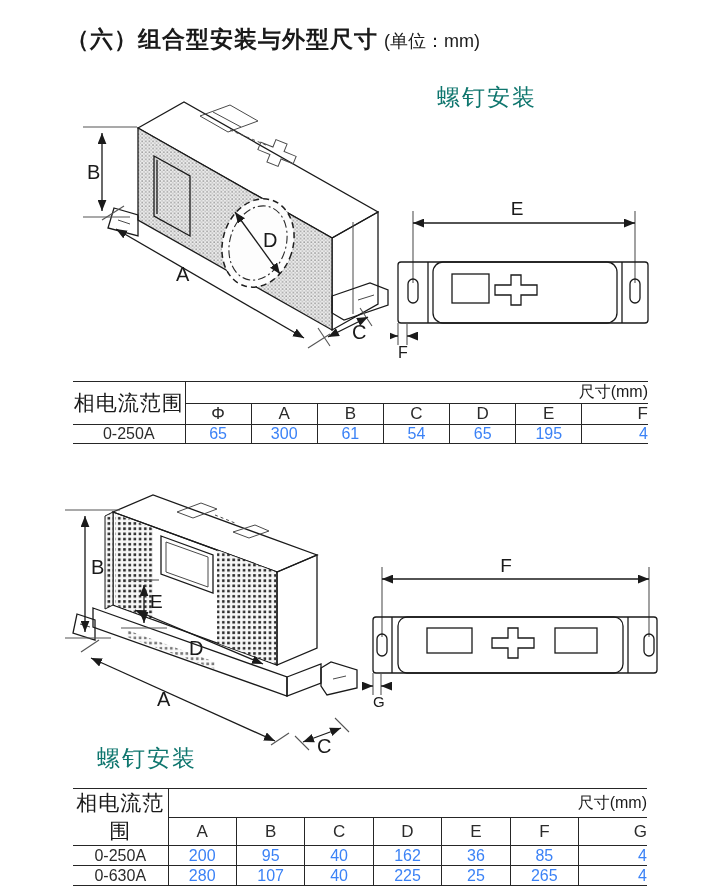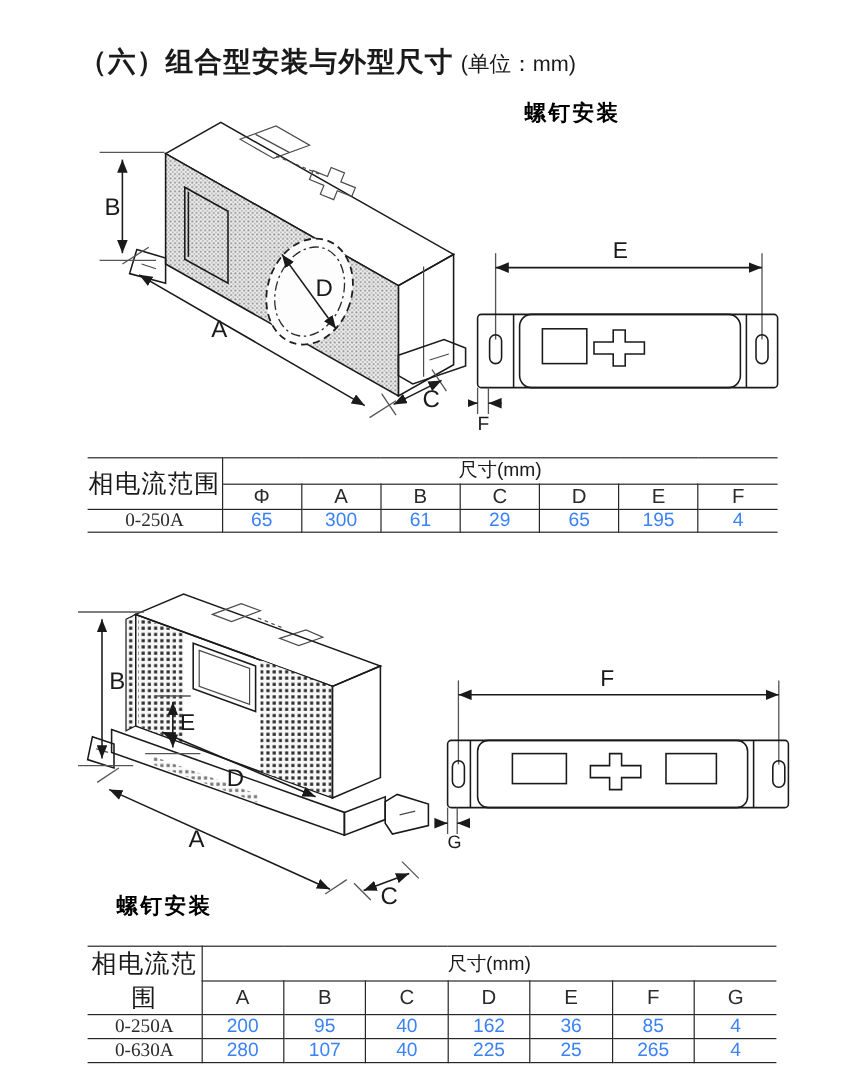--- a/index.html
+++ b/index.html
@@ -1,34 +1,34 @@
 <!DOCTYPE html>
 <html><head>
 <meta charset="utf-8">
 <style>
   html,body{margin:0;padding:0;background:#ffffff;}
   .page{
     position:relative;width:708px;height:890px;background:#ffffff;
     font-family:"Liberation Sans","DejaVu Sans",sans-serif;color:#1a1a1a;overflow:hidden;
   }
   .abs{position:absolute;}
-  .title{left:66px;top:36px;font-size:23px;font-weight:bold;letter-spacing:1px;white-space:nowrap;}
+  .title{left:66px;top:24px;font-size:23px;font-weight:bold;letter-spacing:1px;white-space:nowrap;}
   .title .unit{font-size:18px;font-weight:400;letter-spacing:0;margin-left:6px;}
-  .mount-label{font-size:18px;letter-spacing:2px;color:#000000;font-weight:bold;}
+  .mount-label{font-size:23px;letter-spacing:2px;color:#0f766e;}
   .lbl1{left:437px;top:82px;}
   .lbl2{left:97px;top:743px;}
   table.tbl{position:absolute;border-collapse:collapse;table-layout:fixed;color:#1a1a1a;}
   table.tbl td{border:1.6px solid #262626;text-align:center;vertical-align:middle;padding:0;overflow:hidden;}
   table.tbl td.noleft{border-left:none;}
-  table.tbl tr td:last-child{border-right:none;}
+  table.tbl tr td:last-child{border-right:none;text-align:right;}
   td.rh{font-size:21px;letter-spacing:1px;}
   td.sizeh{font-size:16px;}
   td.colh{font-size:17px;color:#2b2b2b;}
   td.val{font-size:16px;color:#3b82f6;}
-  td.rangec{font-size:16px;color:#2b2b2b;font-family:Liberation Serif, serif;}
+  td.rangec{font-size:16px;color:#2b2b2b;}
   svg text{font-family:"Liberation Sans","DejaVu Sans",sans-serif;fill:#1a1a1a;}
   svg .ink{stroke:#1a1a1a;fill:none;stroke-width:1.3;}
   svg .thin{stroke:#4a4a4a;fill:none;stroke-width:1;}
   svg .ext{stroke:#555;fill:none;stroke-width:1.1;}
 </style>
 </head>
 <body>
 
 <div class="page">
 
@@ -143,21 +143,21 @@
       <td class="colh">C</td>
       <td class="colh">D</td>
       <td class="colh">E</td>
       <td class="colh">F</td>
     </tr>
     <tr style="height:19px">
       <td class="rangec noleft">0-250A</td>
       <td class="val">65</td>
       <td class="val">300</td>
       <td class="val">61</td>
-      <td class="val">29</td>
+      <td class="val">54</td>
       <td class="val">65</td>
       <td class="val">195</td>
       <td class="val">4</td>
     </tr>
   </tbody>
     </table>
 
   <svg class="abs" style="left:65px;top:490px;" width="300" height="280" viewBox="0 0 300 280">
 
     <polygon class="ink" points="48,22 88,5 252,65 212,82" fill="#fcfcfc"></polygon>

